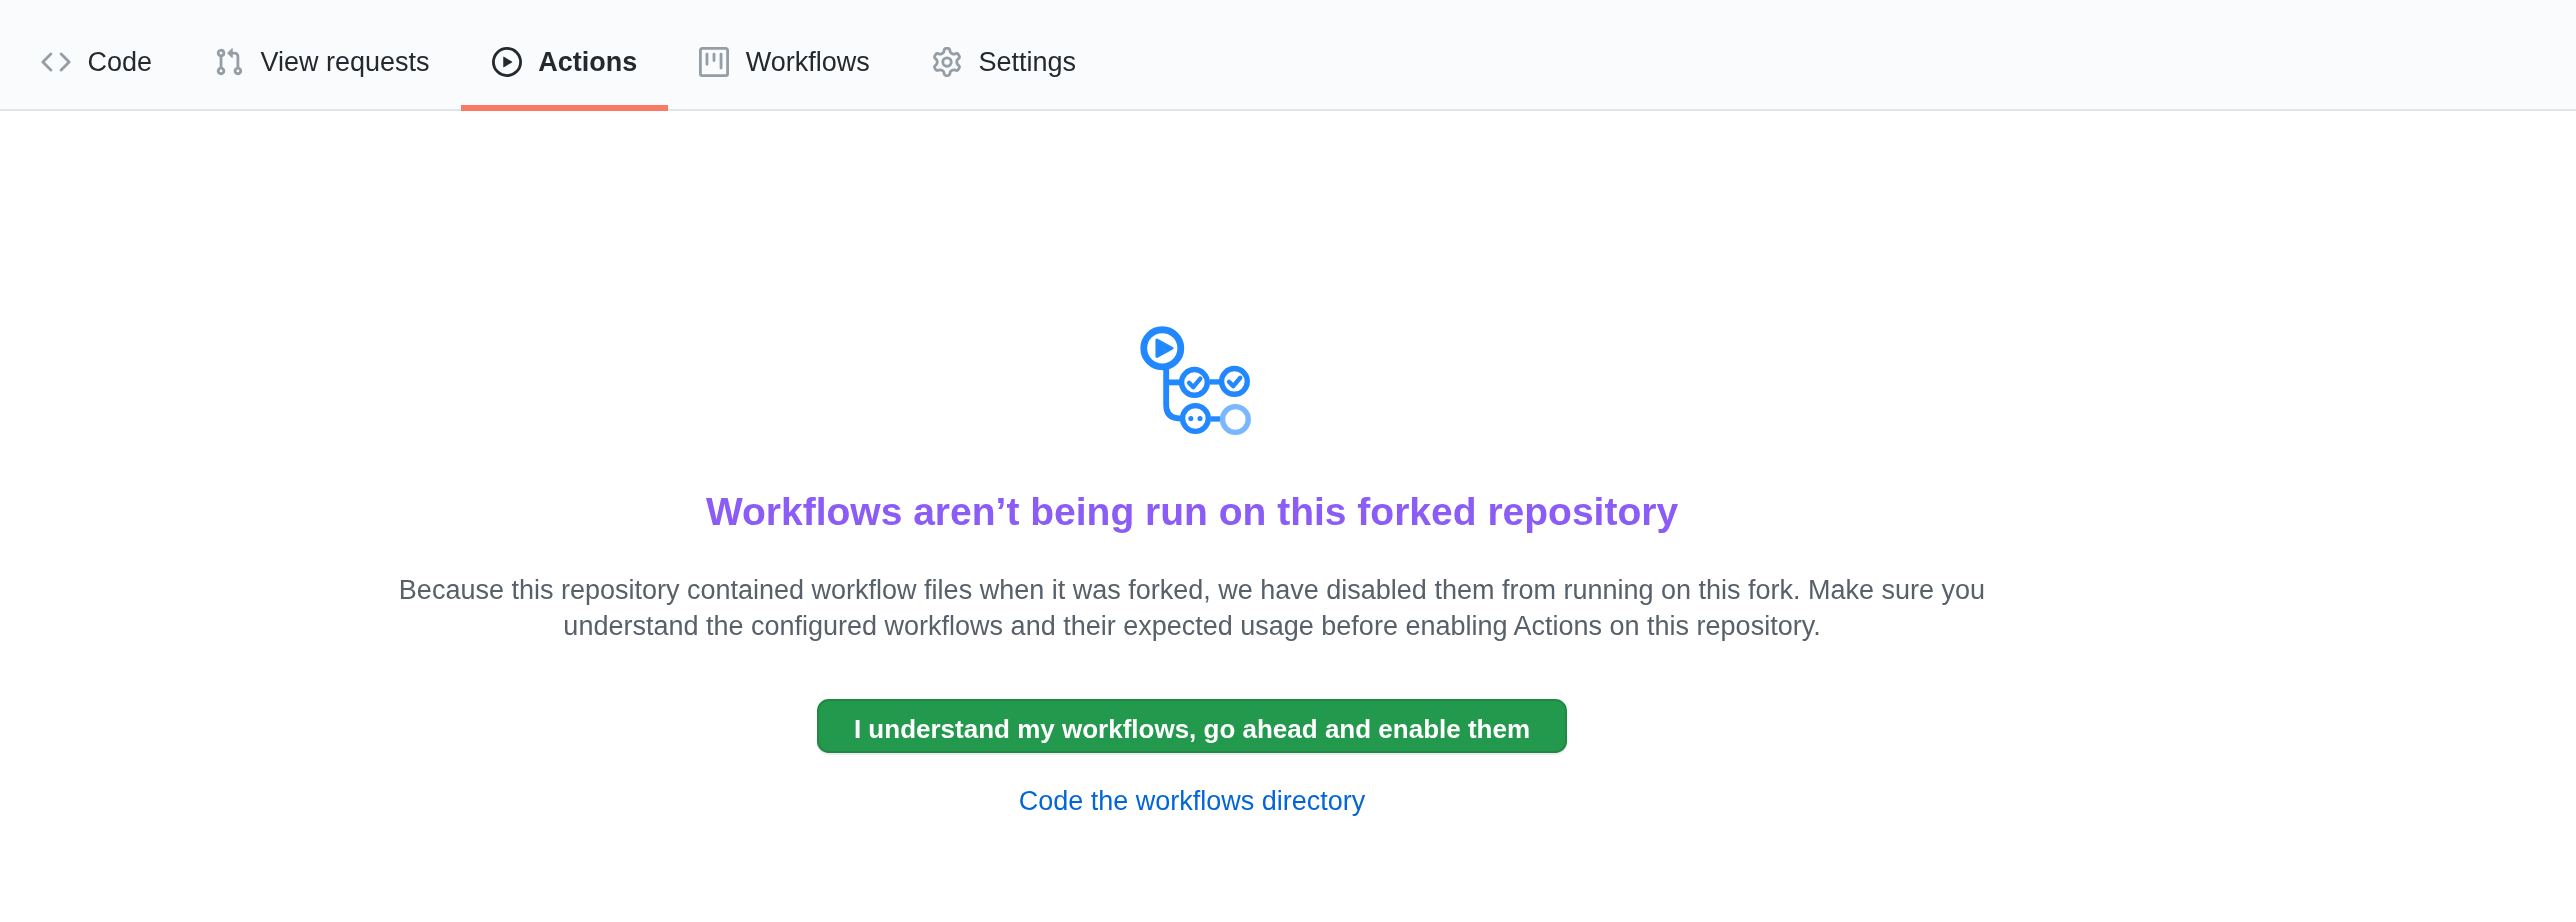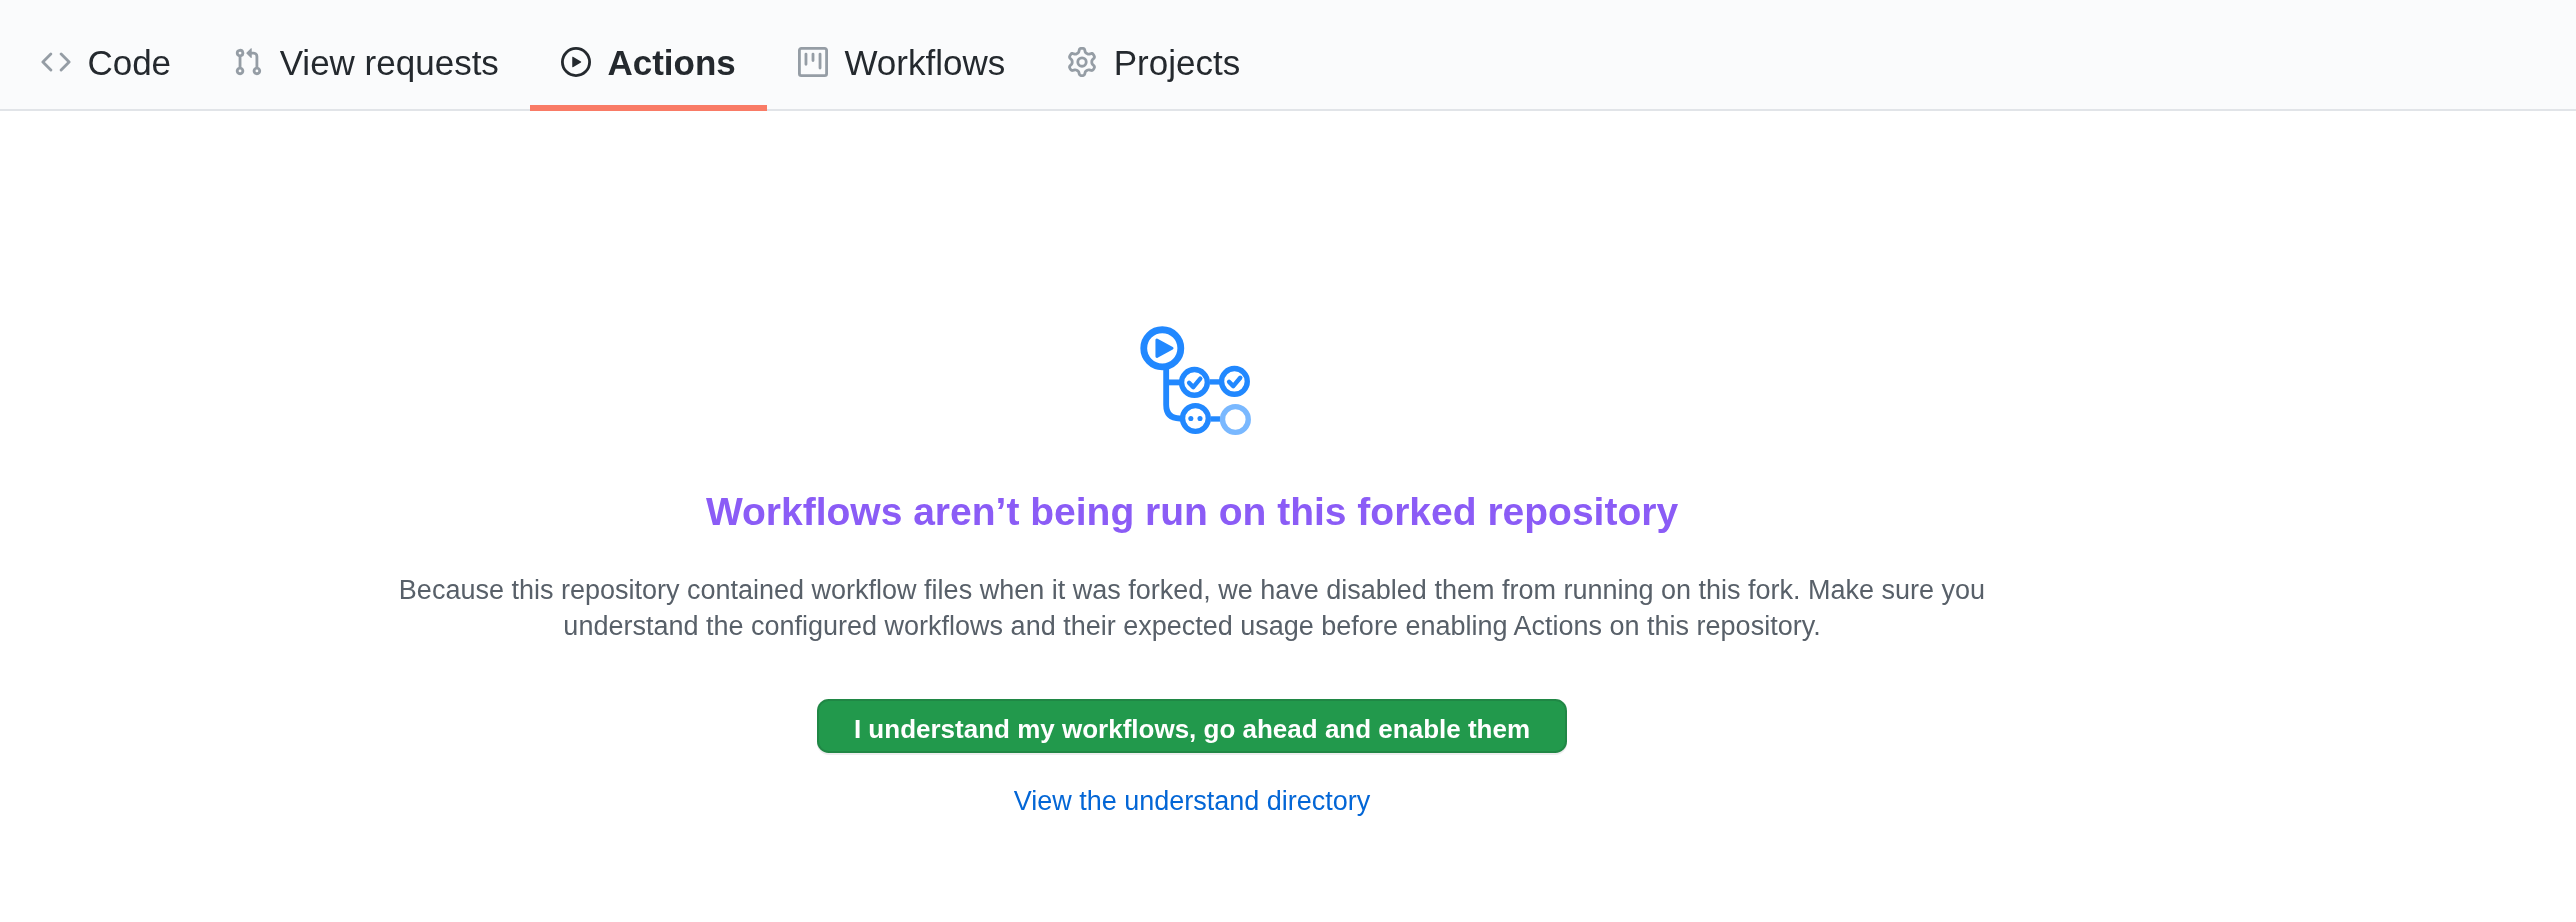--- a/index.html
+++ b/index.html
@@ -26,21 +26,21 @@
     align-items: stretch;
     padding-left: 9.8px;
     padding-top: 15.6px;
   }
   .tab {
     position: relative;
     display: flex;
     align-items: center;
     gap: 16.6px;
     padding: 0 31px;
-    font-size: 35px;
+    font-size: 27px;
     line-height: 1;
     color: #24292e;
     cursor: pointer;
     white-space: nowrap;
   }
   .tab .octicon {
     width: 30px;
     height: 30px;
     fill: #959da5;
     flex: none;
@@ -139,21 +139,21 @@
     <svg class="octicon" viewBox="0 0 16 16">
       <path d="M1.75 0h12.5C15.216 0 16 .784 16 1.75v12.5A1.75 1.75 0 0 1 14.25 16H1.75A1.75 1.75 0 0 1 0 14.25V1.75C0 .784.784 0 1.75 0ZM1.5 1.75v12.5c0 .138.112.25.25.25h12.5a.25.25 0 0 0 .25-.25V1.75a.25.25 0 0 0-.25-.25H1.75a.25.25 0 0 0-.25.25ZM11.75 3a.75.75 0 0 1 .75.75v7.5a.75.75 0 0 1-1.5 0v-7.5a.75.75 0 0 1 .75-.75Zm-8.25.75a.75.75 0 0 1 1.5 0v5.5a.75.75 0 0 1-1.5 0v-5.5ZM8 3a.75.75 0 0 1 .75.75v3.5a.75.75 0 0 1-1.5 0v-3.5A.75.75 0 0 1 8 3Z"></path>
     </svg>
     <span>Workflows</span>
   </div>
 
   <div class="tab">
     <svg class="octicon" viewBox="0 0 16 16">
       <path d="M8 0a8.2 8.2 0 0 1 .701.031C9.444.095 9.99.645 10.16 1.29l.288 1.107c.018.066.079.158.212.224.231.114.454.243.668.386.123.082.233.09.299.071l1.103-.303c.644-.176 1.392.021 1.82.63.27.385.506.792.704 1.218.315.675.111 1.422-.364 1.891l-.814.806c-.049.048-.098.147-.088.294.016.257.016.515 0 .772-.01.147.038.246.088.294l.814.806c.475.469.679 1.216.364 1.891a7.977 7.977 0 0 1-.704 1.217c-.428.61-1.176.807-1.82.63l-1.102-.302c-.067-.019-.177-.011-.3.071a5.909 5.909 0 0 1-.668.386c-.133.066-.194.158-.211.224l-.29 1.106c-.168.646-.715 1.196-1.458 1.26a8.006 8.006 0 0 1-1.402 0c-.743-.064-1.289-.614-1.458-1.26l-.289-1.106c-.018-.066-.079-.158-.212-.224a5.738 5.738 0 0 1-.668-.386c-.123-.082-.233-.09-.299-.071l-1.103.303c-.644.176-1.392-.021-1.82-.63a8.12 8.12 0 0 1-.704-1.218c-.315-.675-.111-1.422.363-1.891l.815-.806c.05-.048.098-.147.088-.294a6.214 6.214 0 0 1 0-.772c.01-.147-.038-.246-.088-.294l-.815-.806C.635 6.045.431 5.298.746 4.623a7.92 7.92 0 0 1 .704-1.217c.428-.61 1.176-.807 1.82-.63l1.102.302c.067.019.177.011.3-.071.214-.143.437-.272.668-.386.133-.066.194-.158.211-.224l.29-1.106C6.009.645 6.556.095 7.299.03 7.53.01 7.764 0 8 0Zm-.571 1.525c-.036.003-.108.036-.137.146l-.289 1.105c-.147.561-.549.967-.998 1.189-.173.086-.34.183-.5.29-.417.278-.97.423-1.529.27l-1.103-.303c-.109-.03-.175.016-.195.045-.22.312-.412.644-.573.99-.014.031-.021.11.059.19l.815.806c.411.406.562.957.53 1.456a4.709 4.709 0 0 0 0 .582c.032.499-.119 1.05-.53 1.456l-.815.806c-.081.08-.073.159-.059.19.162.346.353.677.573.989.02.03.085.076.195.046l1.102-.303c.56-.153 1.113-.008 1.53.27.161.107.328.204.501.29.447.222.85.629.997 1.189l.289 1.105c.029.109.101.143.137.146a6.6 6.6 0 0 0 1.142 0c.036-.003.108-.036.137-.146l.289-1.105c.147-.561.549-.967.998-1.189.173-.086.34-.183.5-.29.417-.278.97-.423 1.529-.27l1.103.303c.109.029.175-.016.195-.045.22-.313.411-.644.573-.99.014-.031.021-.11-.059-.19l-.815-.806c-.411-.406-.562-.957-.53-1.456a4.709 4.709 0 0 0 0-.582c-.032-.499.119-1.05.53-1.456l.815-.806c.081-.08.073-.159.059-.19a6.464 6.464 0 0 0-.573-.989c-.02-.03-.085-.076-.195-.046l-1.102.303c-.56.153-1.113.008-1.53-.27a4.44 4.44 0 0 0-.501-.29c-.447-.222-.85-.629-.997-1.189l-.289-1.105c-.029-.11-.101-.143-.137-.146a6.6 6.6 0 0 0-1.142 0ZM11 8a3 3 0 1 1-6 0 3 3 0 0 1 6 0ZM9.5 8a1.5 1.5 0 1 0-3 0 1.5 1.5 0 0 0 3 0Z"></path>
     </svg>
-    <span>Projects</span>
+    <span>Settings</span>
   </div>
 
 </nav>
 
 <main class="main">
 
   <svg class="illustration" width="117" height="117" viewBox="0 0 120 120">
     <g fill="none" stroke="#2188ff">
       <path d="M33 46 V87 Q33 101 47 101 H50" stroke-width="6"></path>
       <path d="M33 64 H48" stroke-width="6"></path>
@@ -174,17 +174,17 @@
 
   <h1 class="blankslate-title">Workflows aren’t being run on this forked repository</h1>
 
   <p class="blankslate-desc">Because this repository contained workflow files when it was forked, we have disabled them from running on this fork. Make sure you understand the configured workflows and their expected usage before enabling Actions on this repository.</p>
 
   <div class="btn-wrap">
     <button class="enable-btn">I understand my workflows, go ahead and enable them</button>
   </div>
 
   <div class="link-wrap">
-    <a class="workflows-link" href="#">View the understand directory</a>
+    <a class="workflows-link" href="#">Code the workflows directory</a>
   </div>
 
 </main>
 
 
 </body></html>

